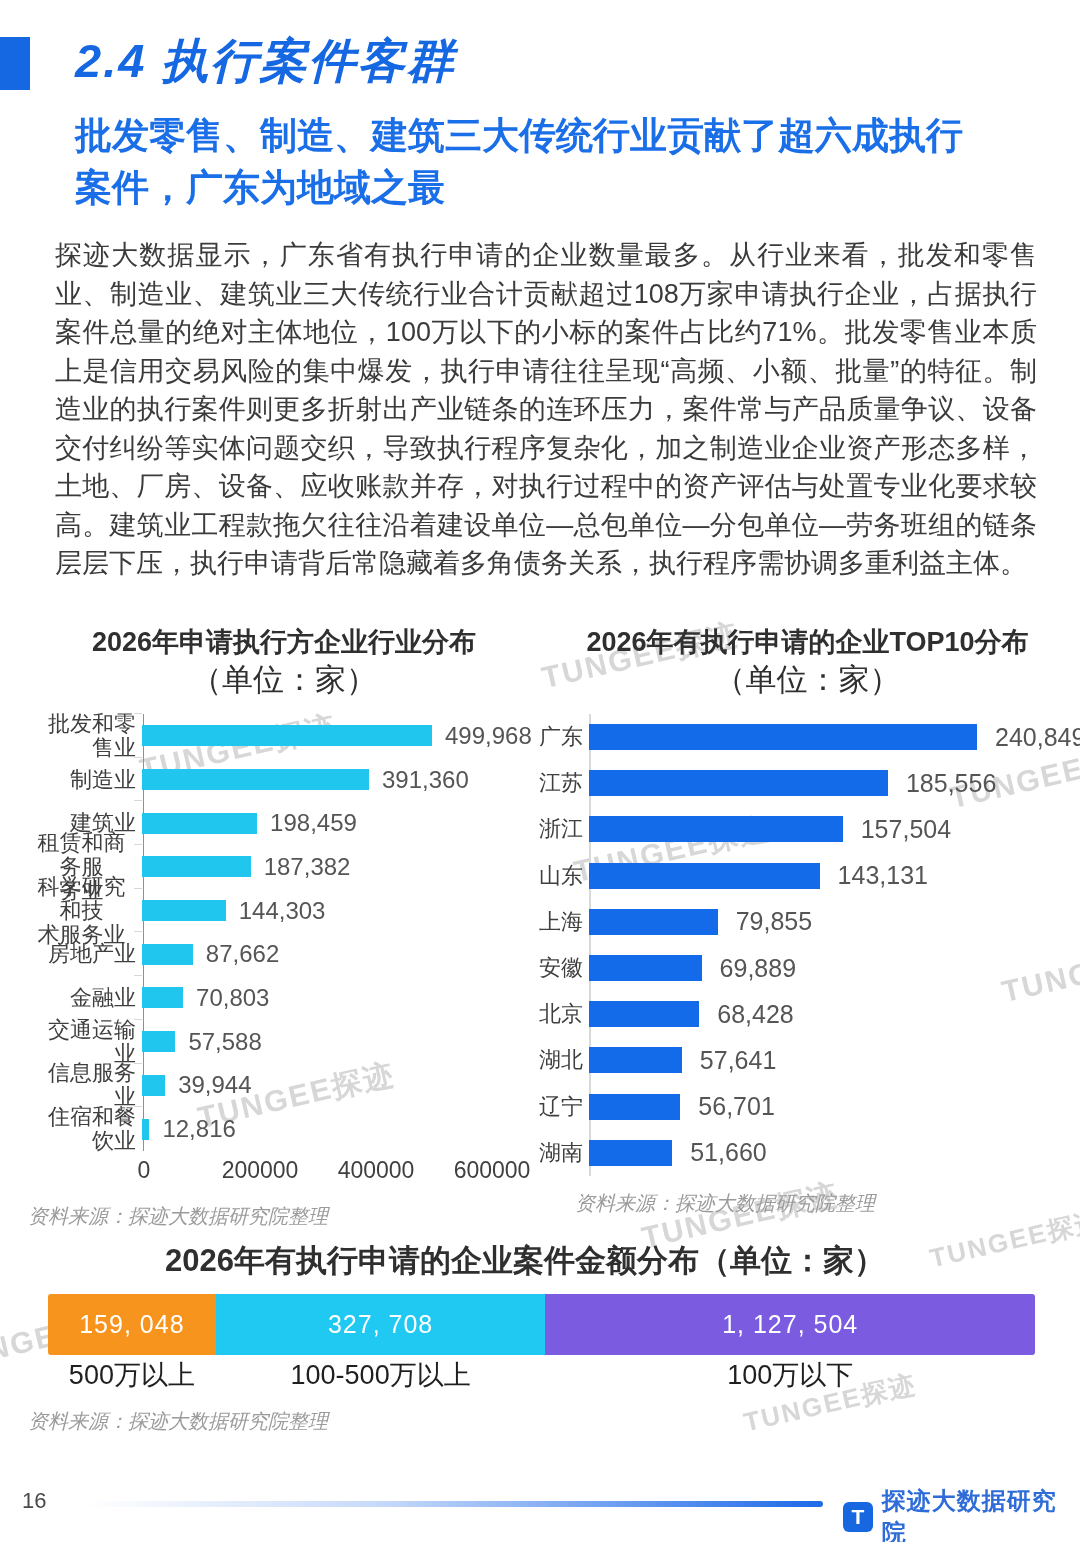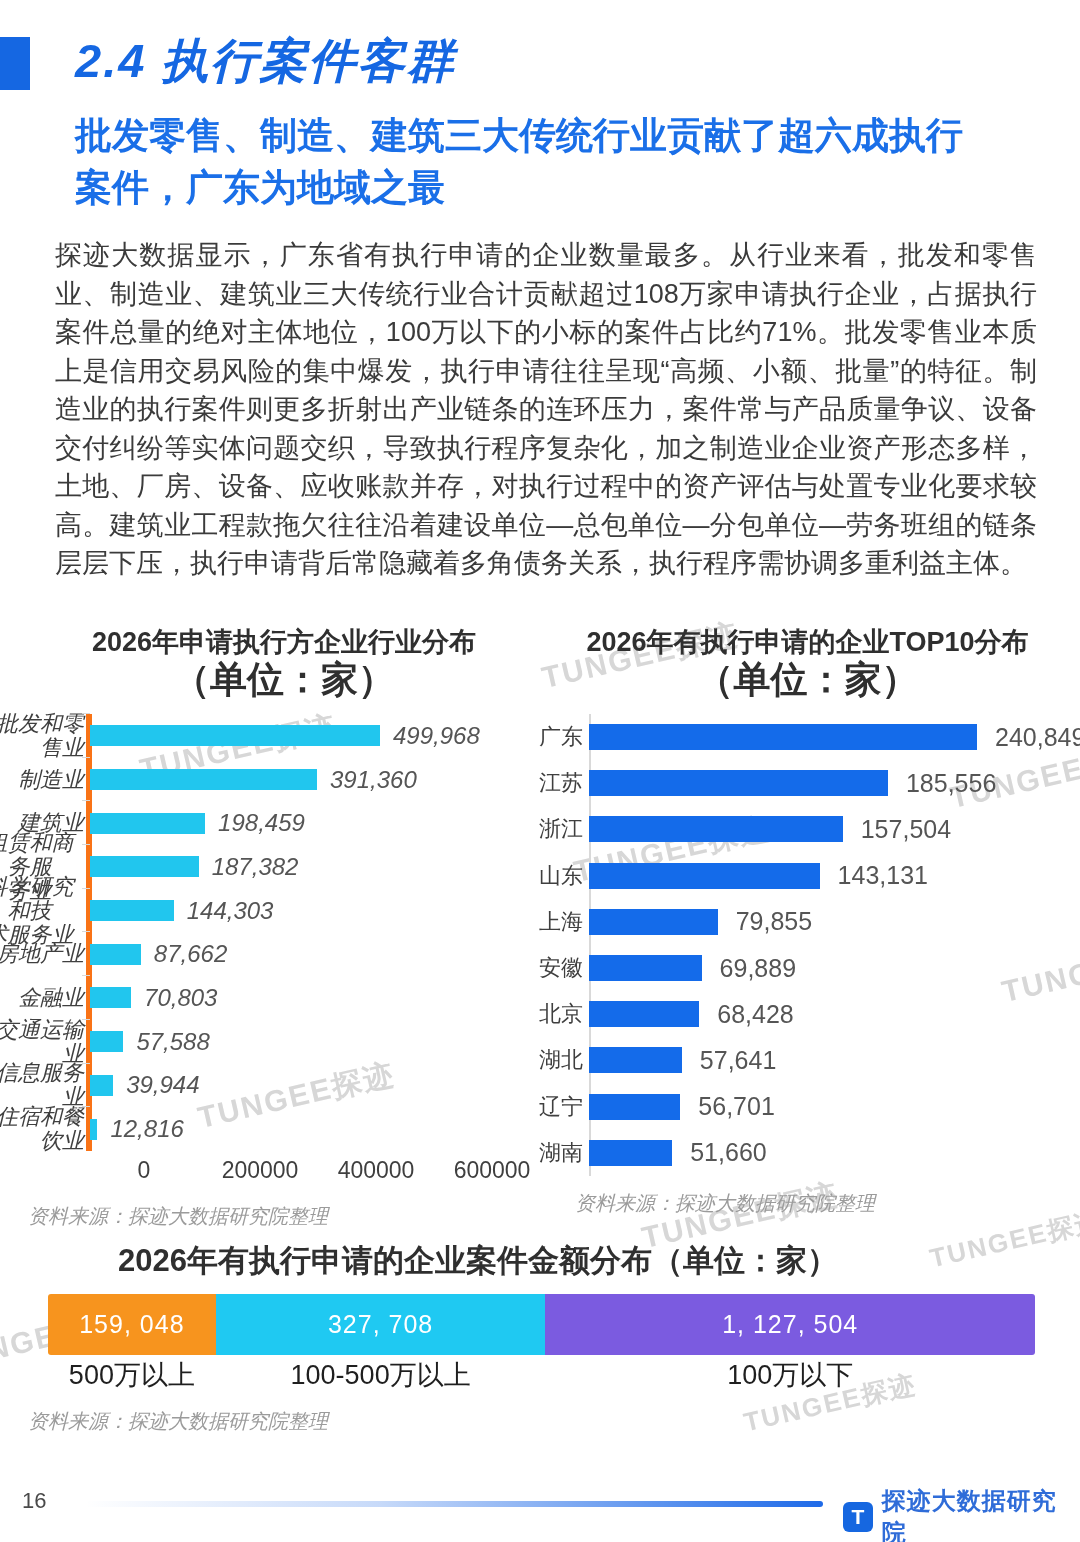--- a/index.html
+++ b/index.html
@@ -25,55 +25,55 @@
   .h-title{position:absolute;left:75px;top:30px;font-size:47px;font-weight:bold;color:#1567E2;letter-spacing:2px;z-index:2;font-style:italic;}
   .h-sub{position:absolute;left:75px;top:110px;width:920px;font-size:37px;line-height:52px;font-weight:bold;color:#1A6FE8;z-index:2;}
 
   
   .body-text{position:absolute;left:55px;top:236px;width:982px;font-size:27px;line-height:38.5px;
              color:#3b3b3b;text-align:justify;z-index:2;}
 
   
   .chart{position:absolute;z-index:2;}
   .chart-title{font-size:27px;font-weight:bold;color:#2f2f2f;text-align:center;line-height:40px;}
-  .chart-sub{font-size:37px;font-weight:bold;color:#2f2f2f;text-align:center;line-height:36px;}
+  .chart-sub{font-size:31px;font-weight:normal;color:#2f2f2f;text-align:center;line-height:36px;}
   .rows{position:relative;margin-top:16px;}
   .crow{display:flex;align-items:center;position:relative;}
   .cat{font-size:22px;color:#3f3f3f;text-align:right;white-space:pre-line;line-height:24px;flex:none;padding-right:6px;box-sizing:border-box;}
   .cat.center{text-align:center;}
   .barzone{display:flex;align-items:center;height:100%;flex:1;}
   .bar{flex:none;}
   .val{font-size:24px;color:#555555;margin-left:13px;white-space:nowrap;}
   .tick-row{position:relative;height:34px;margin-top:6px;}
   .tick{position:absolute;top:0;transform:translateX(-50%);font-size:23px;color:#3f3f3f;}
   .source{font-style:italic;color:#9b9b9b;font-size:20px;z-index:2;position:absolute;}
 
   
   #chartL{left:28px;top:622px;width:512px;}
-  #chartL .rows{border-left:6px solid #f97316;margin-left:58px;font-style:italic;}
+  #chartL .rows{border-left:1px solid #f97316;margin-left:115px;}
   #chartL .crow{height:43.7px;}
   #chartL .crow::before{content:"";position:absolute;left:-10px;top:-1px;width:8px;border-top:1px solid #d9d9d9;}
   #chartL .cat{width:115px;margin-left:-117px;}
   #chartL .bar{height:21px;background:#21C6EE;}
 
   
   #chartR{left:535px;top:622px;width:545px;}
   #chartR .rows{border-left:2px solid #d9d9d9;margin-left:54px;}
   #chartR .crow{height:46.2px;}
   #chartR .cat{width:54px;margin-left:-56px;}
   #chartR .bar{height:26px;background:#146BEA;}
   #chartR .val{margin-left:18px;font-size:25px;}
 
   .srcL{left:28px;top:1203px;}
   .srcR{left:575px;top:1190px;}
   .srcB{left:28px;top:1408px;}
 
   
   .bottom-title{position:absolute;left:0;top:1240px;width:956px;text-align:center;
-                font-size:31px;font-weight:bold;color:#2f2f2f;z-index:2;}
+                font-size:31px;font-weight:bold;color:#2f2f2f;z-index:2;padding-left:47px;}
   .stack{position:absolute;left:48px;top:1294px;width:987px;height:61px;display:flex;z-index:2;}
   .seg{display:flex;align-items:center;justify-content:center;color:#ffffff;font-size:25px;letter-spacing:1px;}
   .seg:first-child{border-radius:3px 0 0 3px;}
   .seg:last-child{border-radius:0 3px 3px 0;}
   .stack-labels{position:absolute;left:48px;top:1357px;width:987px;display:flex;z-index:2;}
   .slab{text-align:center;font-size:27px;color:#1f1f1f;font-weight:500;}
 
   
   .pageno{position:absolute;left:22px;top:1488px;font-size:22px;color:#4a4a4a;z-index:2;}
   .footer-line{position:absolute;left:85px;top:1501px;width:738px;height:6px;border-radius:3px;

